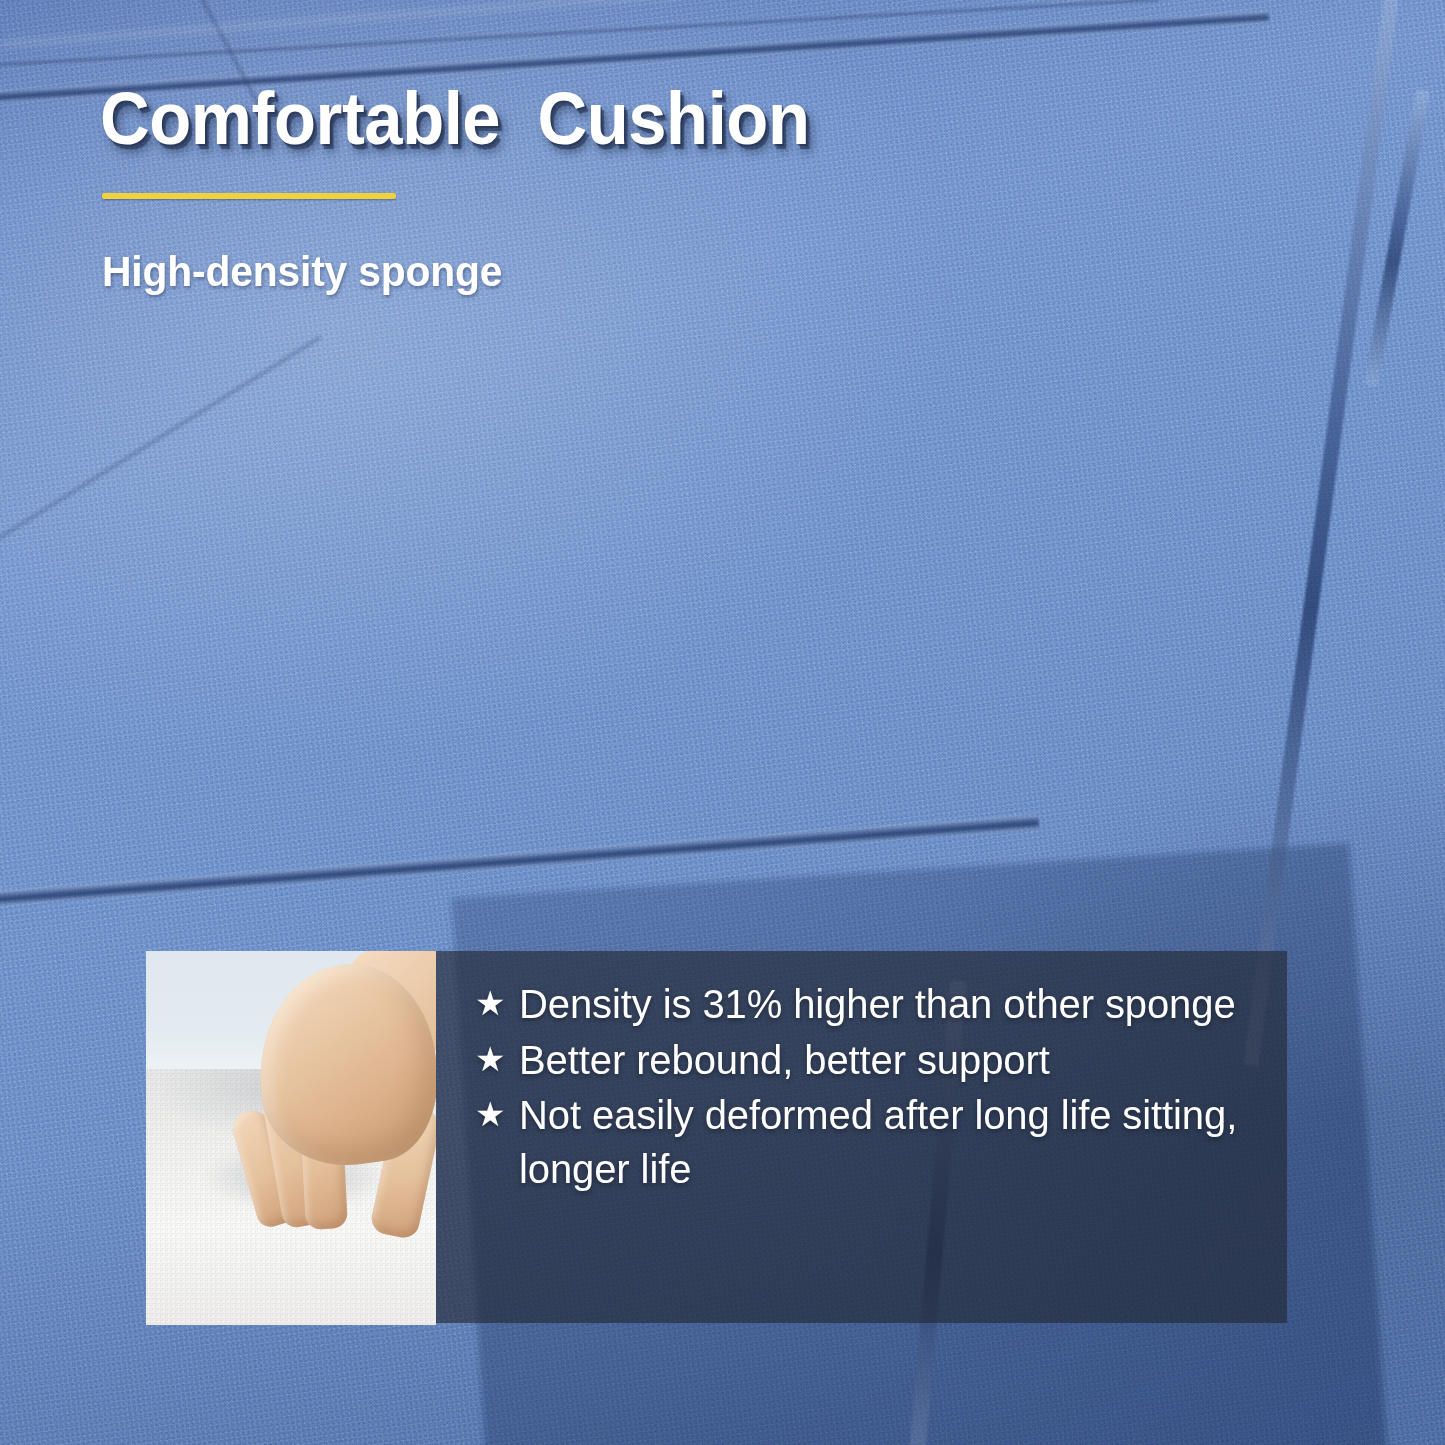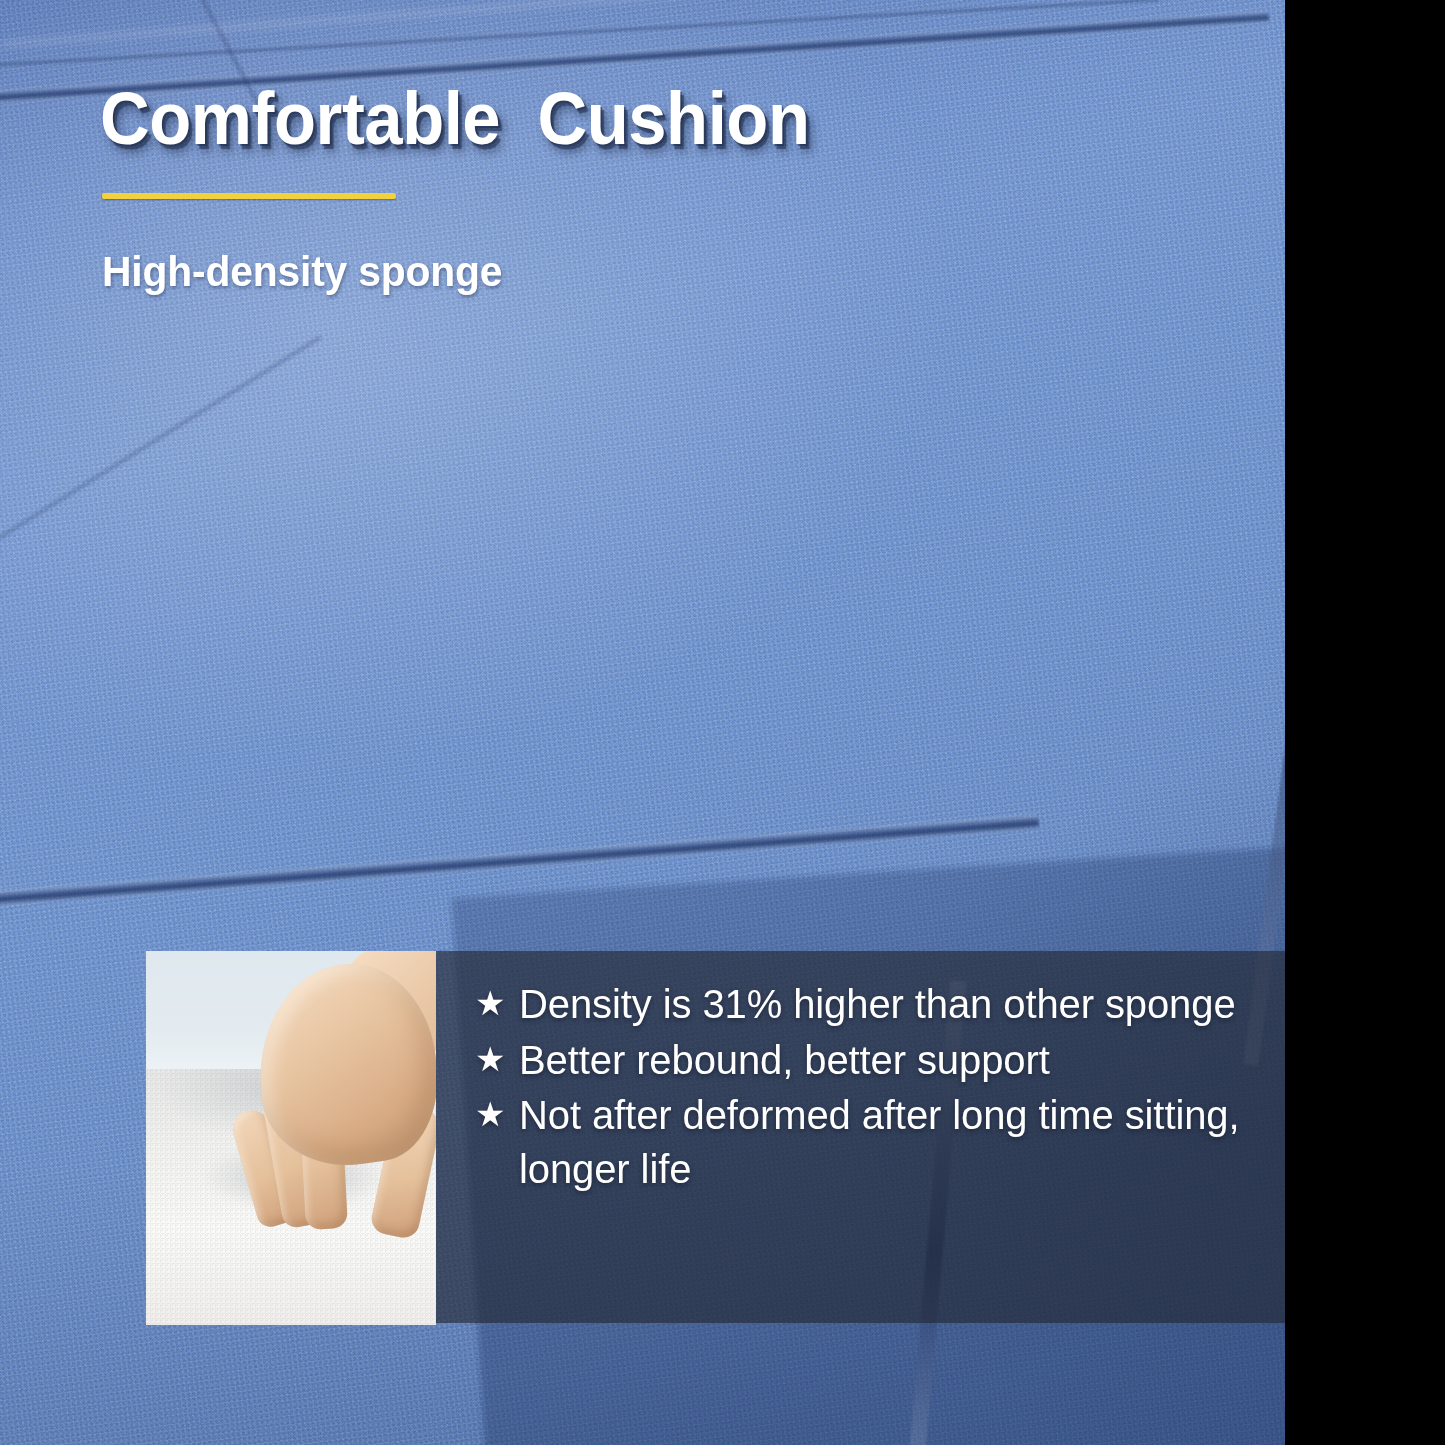--- a/index.html
+++ b/index.html
@@ -3,21 +3,21 @@
 <meta charset="utf-8">
 <title>Comfortable Cushion</title>
 <style>
   html, body {
     margin: 0;
     padding: 0;
     background: #000;
   }
   #stage {
     position: relative;
-    width: 1285px;
+    width: 1445px;
     height: 1445px;
     overflow: hidden;
     font-family: "Liberation Sans", "DejaVu Sans", sans-serif;
     background: #6a8cc6;
   }
 
   
   .photo-layer { position:absolute; inset:0; overflow:hidden; }
 
   
@@ -408,18 +408,18 @@
       <span class="bullet-text">Density is 31% higher than other sponge</span>
     </div>
 
     <div class="bullet-row">
       <span class="bullet-star">★</span>
       <span class="bullet-text">Better rebound, better support</span>
     </div>
 
     <div class="bullet-row">
       <span class="bullet-star">★</span>
-      <span class="bullet-text">Not after deformed after long time sitting, longer life</span>
+      <span class="bullet-text">Not easily deformed after long life sitting, longer life</span>
     </div>
 
   </div>
 
 </div>
 
 </body></html>

